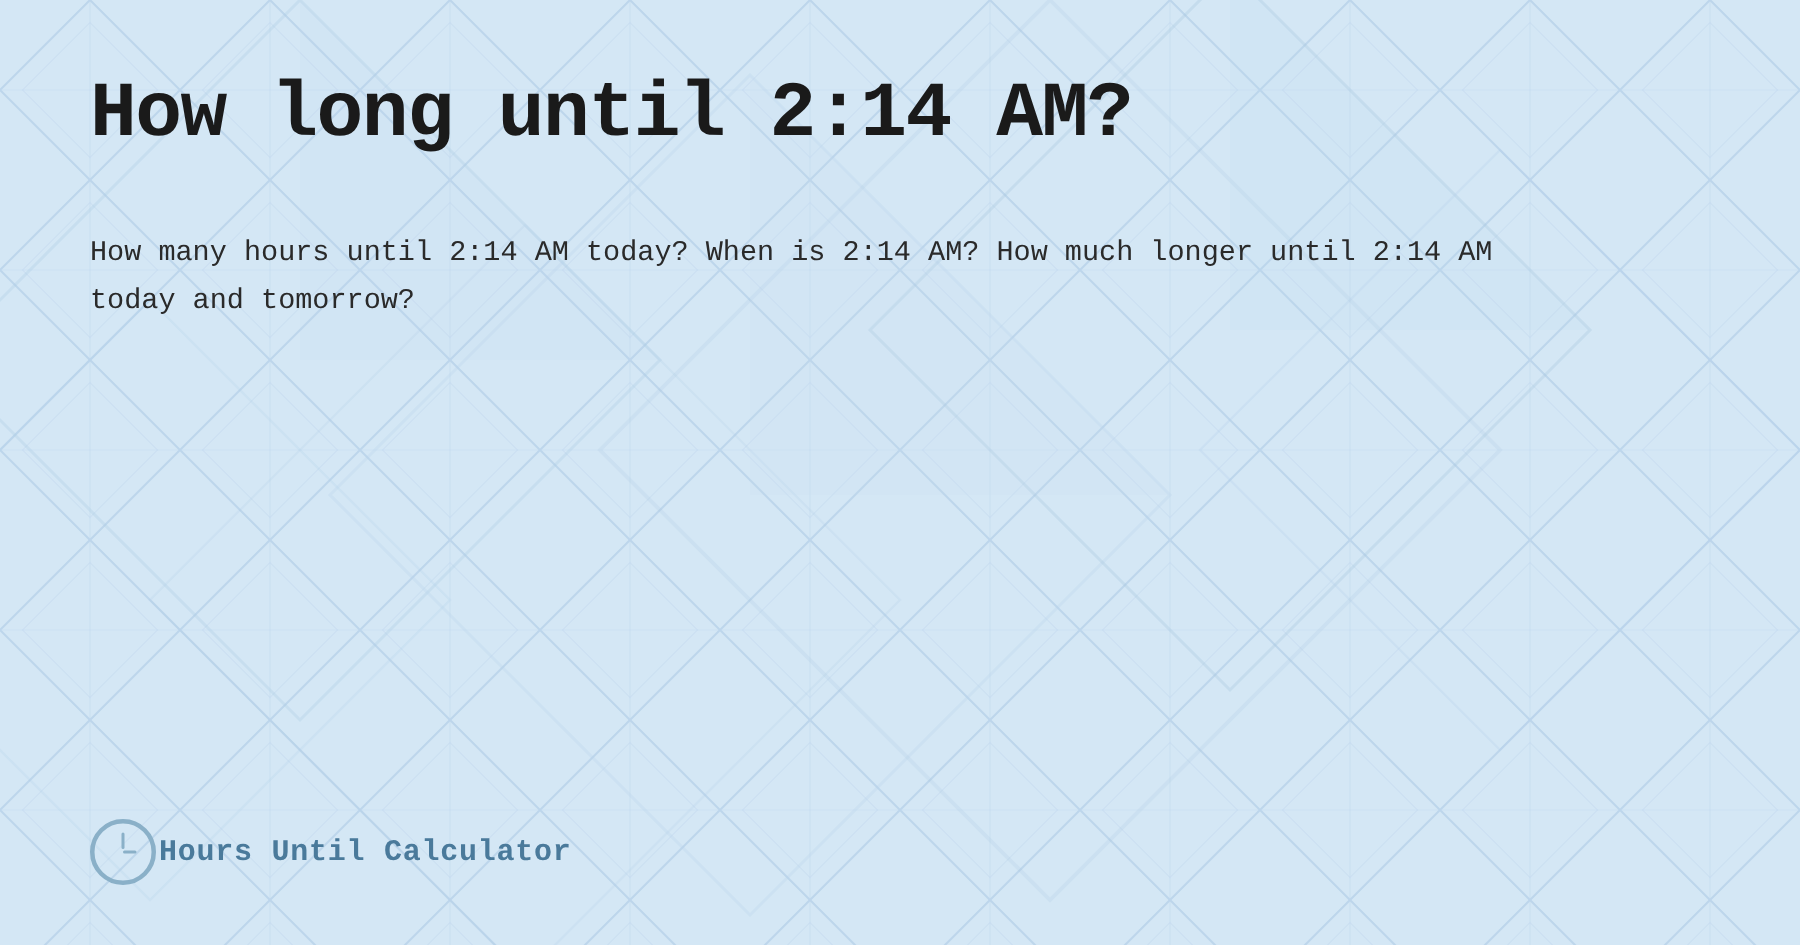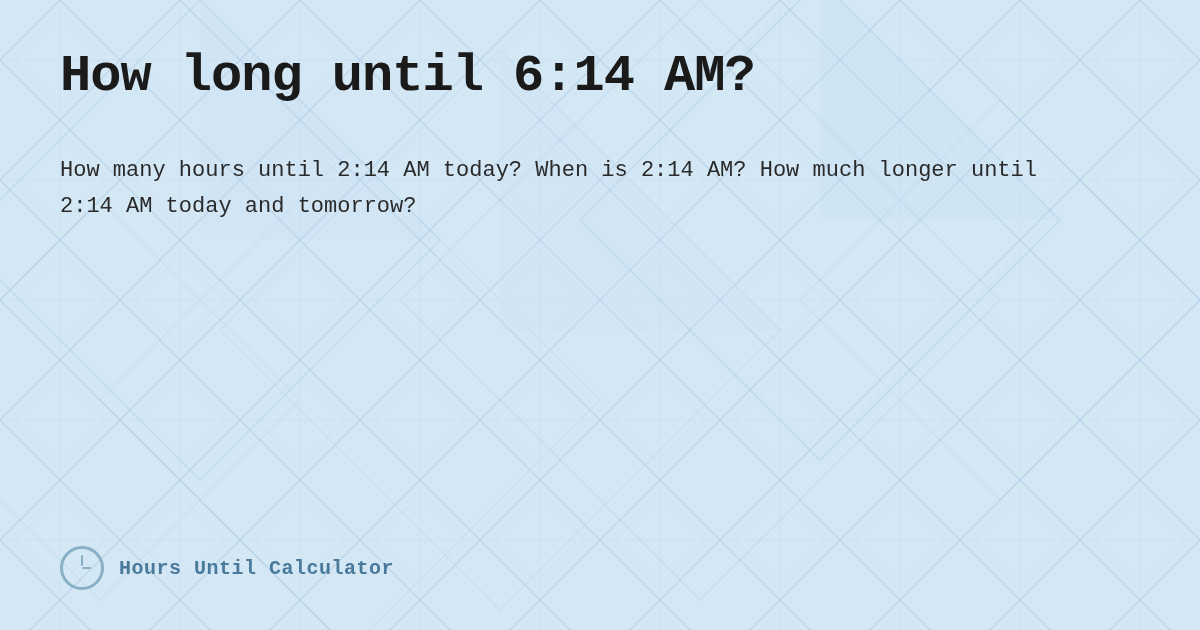--- a/index.html
+++ b/index.html
@@ -47,39 +47,39 @@
       font-size: 52px;
       font-weight: 900;
       color: #1a1a1a;
       margin-bottom: 48px;
       letter-spacing: -1px;
       line-height: 1.1;
     }
 
     .description {
       font-family: 'Courier New', Courier, monospace;
-      font-size: 22px;
+      font-size: 19px;
       color: #2a2a2a;
       line-height: 1.65;
       max-width: 1000px;
       font-weight: 400;
       margin-top: 28px;
     }
 
     .footer {
       display: flex;
       justify-content: space-between;
       align-items: center;
       padding-top: 20px;
     }
 
     .branding-left {
       display: flex;
       align-items: center;
-      gap: 15px;
+      gap: 2px;
     }
 
     .clock-icon {
       width: 44px;
       height: 44px;
       border: 3px solid #8ab0c8;
       border-radius: 50%;
       display: flex;
       align-items: center;
       justify-content: center;
@@ -164,21 +164,21 @@
     <polygon points="700,0 1000,300 700,600 400,300" fill="none" stroke="#aac8e0" stroke-width="2.5" opacity="0.2"></polygon>
 
     <polygon points="500,50 780,330 500,330" fill="#c8def0" opacity="0.15"></polygon>
     <polygon points="200,0 440,240 200,240" fill="#c0d8ee" opacity="0.12"></polygon>
     <polygon points="820,-20 1060,220 820,220" fill="#bdd5ec" opacity="0.13"></polygon>
   </svg>
 </div>
 
 <div class="content">
   <div class="main-content">
-    <h1 class="page-title">How long until 6:14 AM?</h1>
+    <h1 class="page-title">How long until 2:14 AM?</h1>
 
     <p class="description">How many hours until 2:14 AM today? When is 2:14 AM? How much longer until 2:14 AM today and tomorrow?</p>
   </div>
 
   <div class="footer">
 
     <div class="branding-left">
       <div class="clock-icon"></div>
       <span class="branding-left-text">Hours Until Calculator</span>
     </div>

